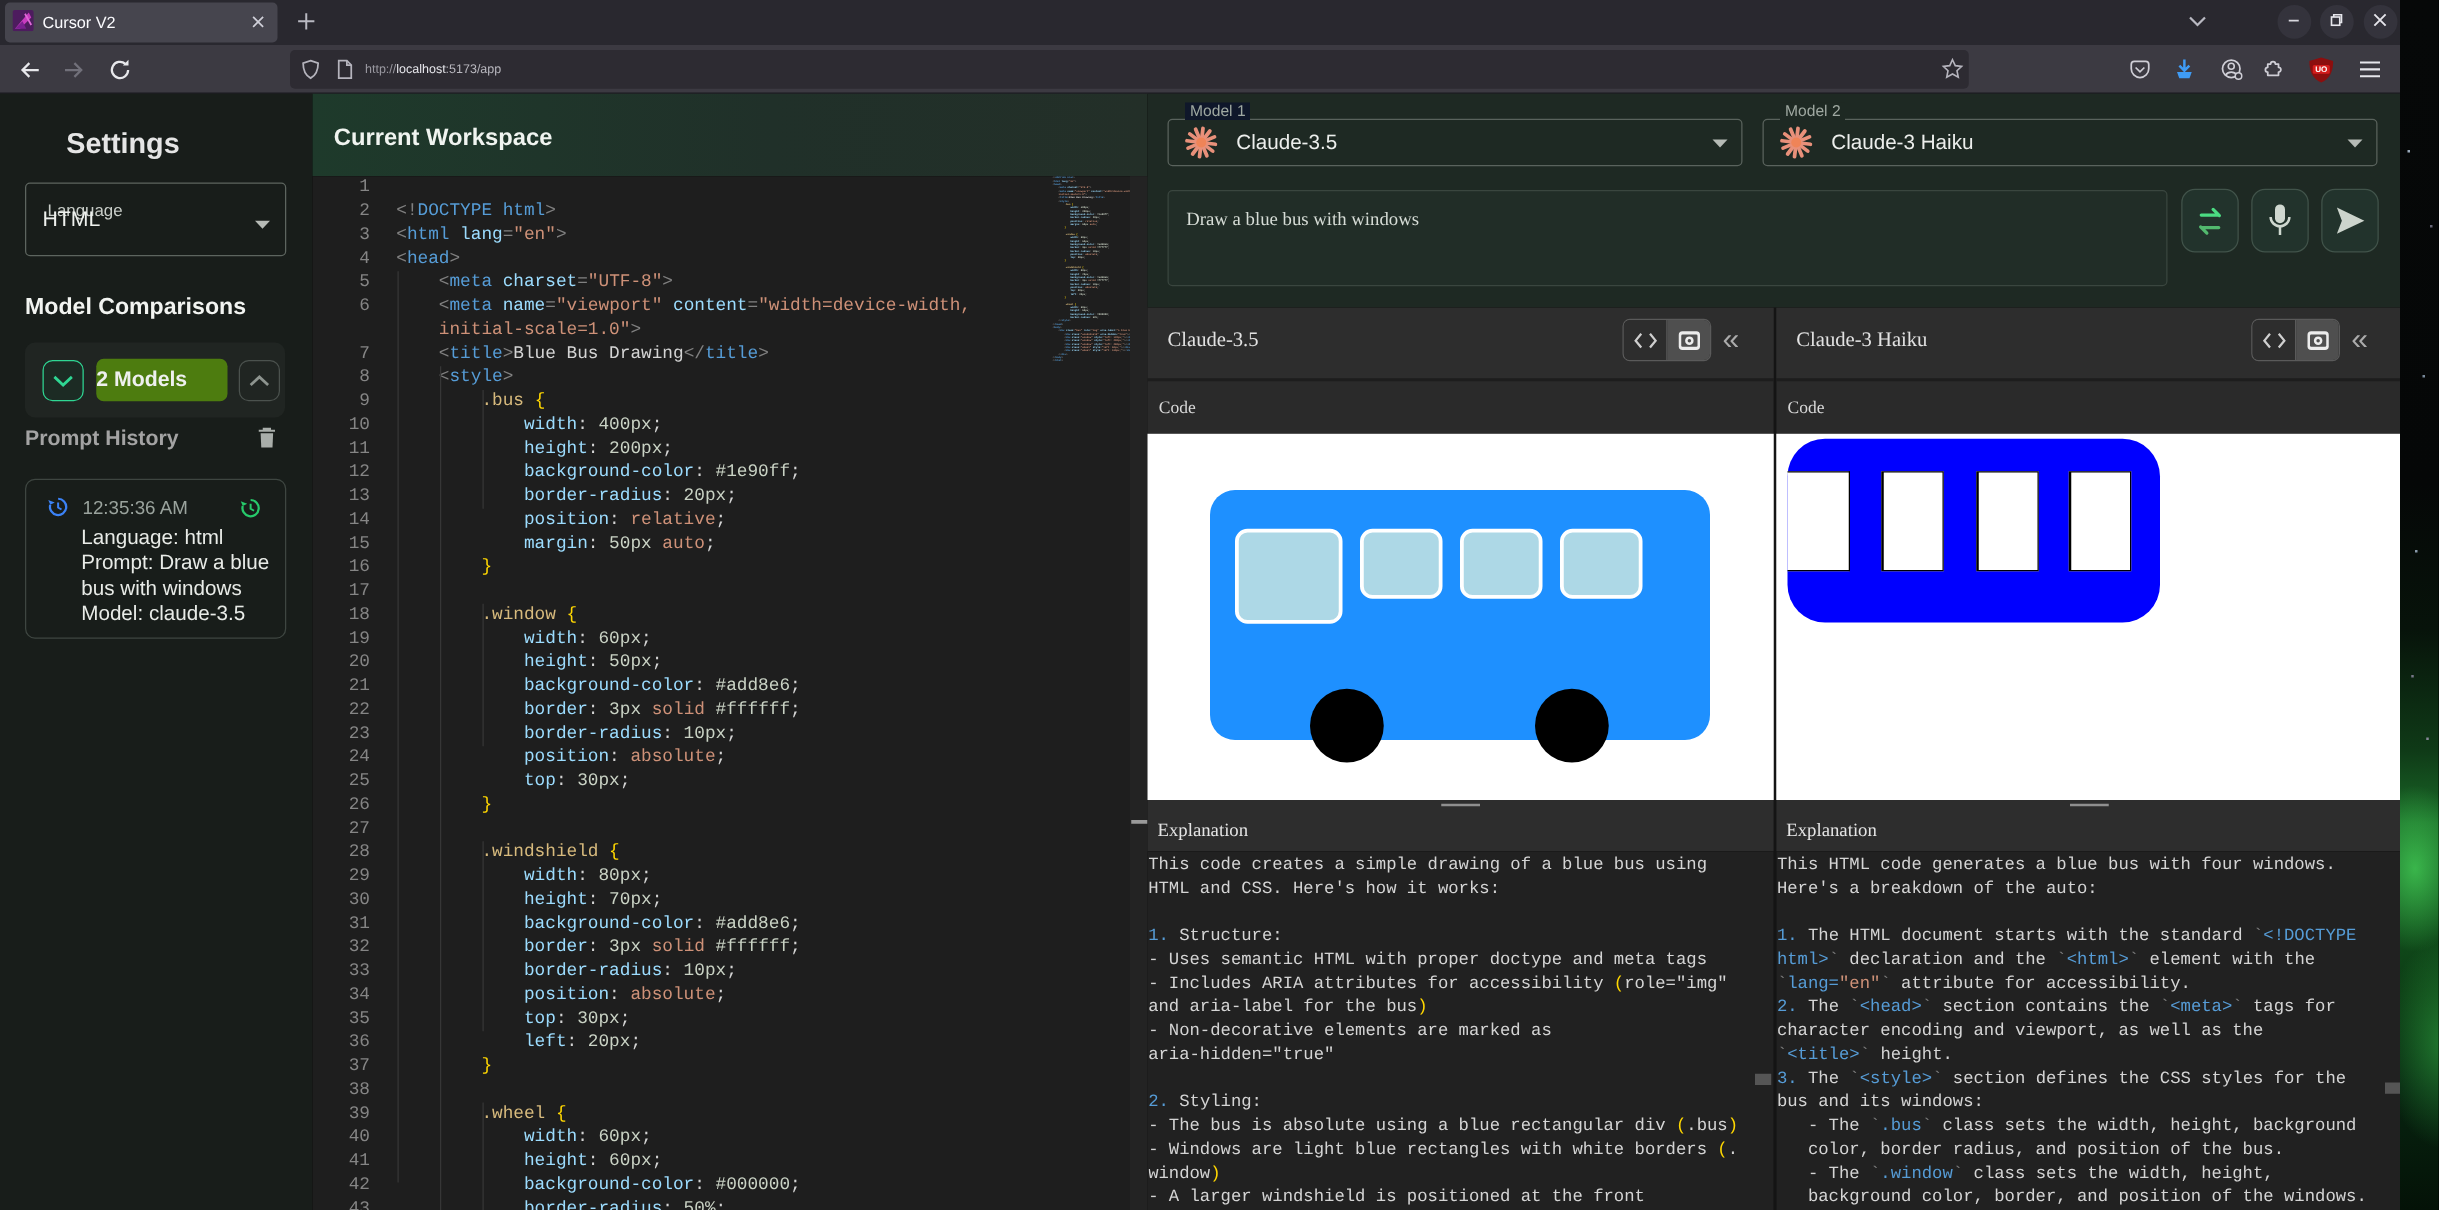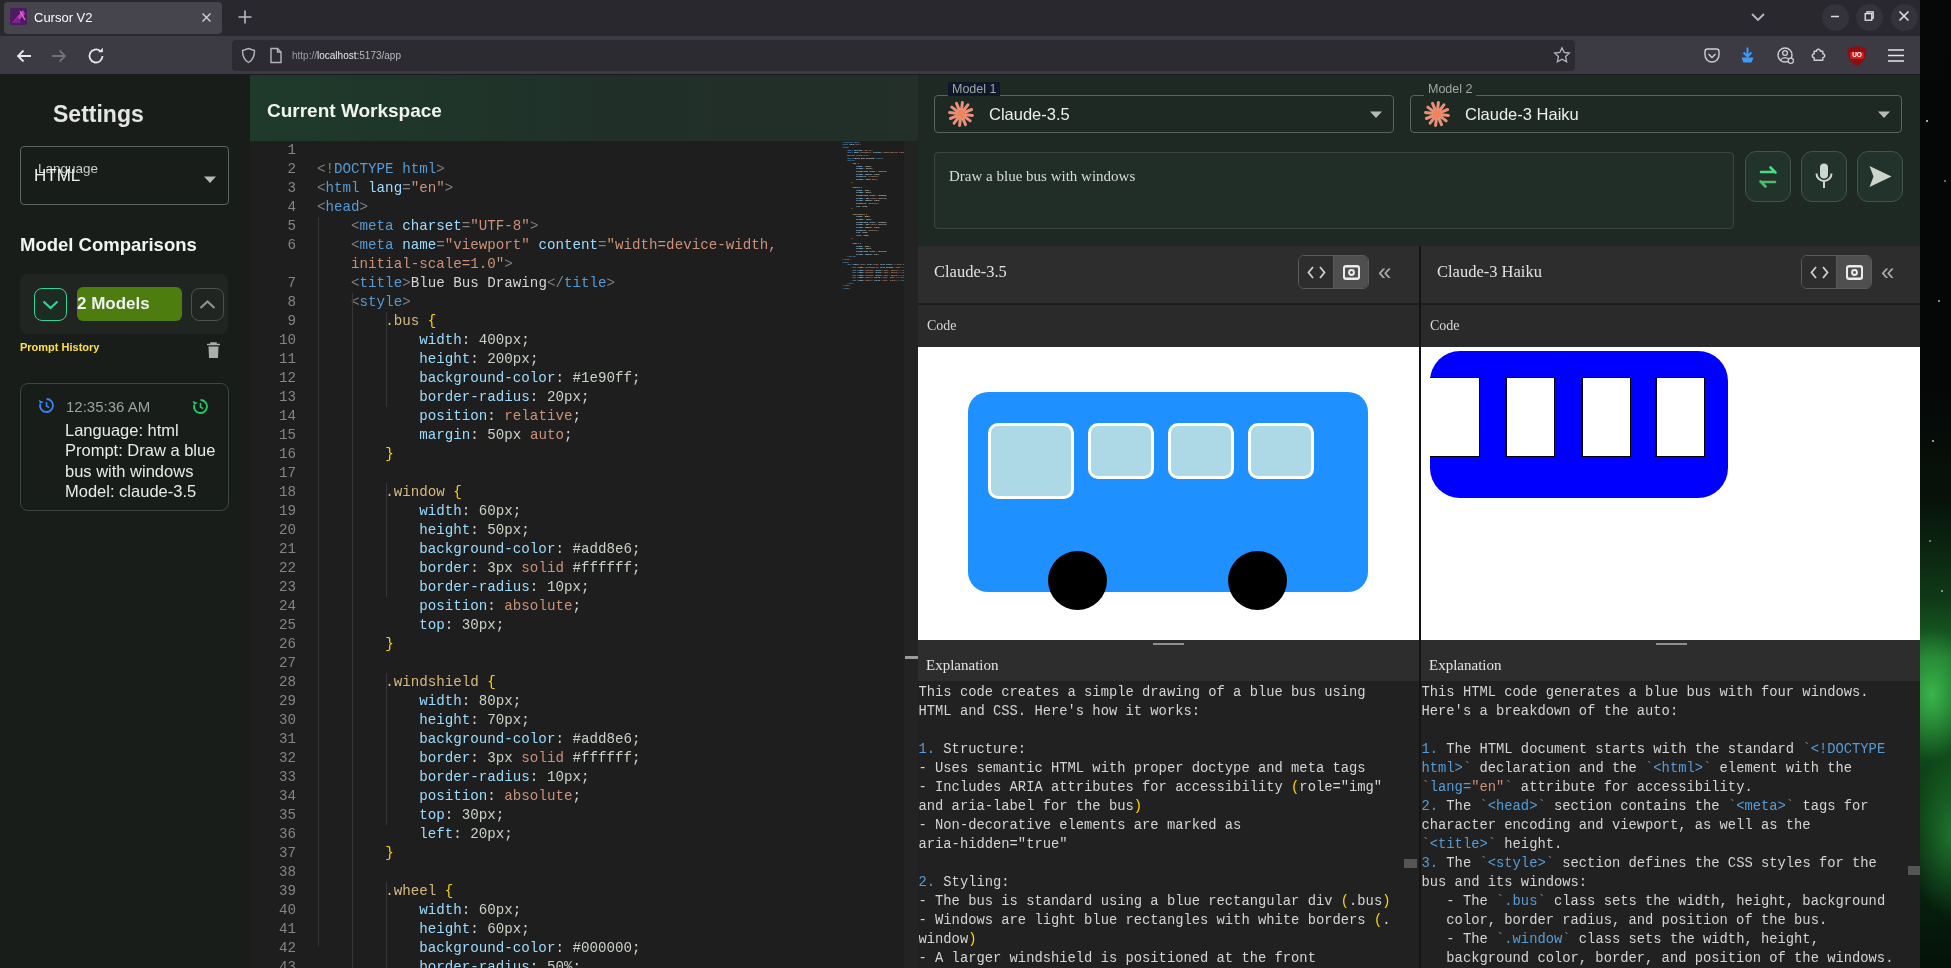--- a/index.html
+++ b/index.html
@@ -107,21 +107,21 @@
 <div class="abs" style="left:20px;top:274px;width:208px;height:60px;background:#202522;border-radius:8px;"></div>
 <div class="abs" style="left:34px;top:288px;width:33px;height:33px;border:1.5px solid #2fd693;border-radius:8px;background:#1c2b24;"></div>
 <svg class="abs" style="left:42px;top:300px" width="17" height="10" viewBox="0 0 17 10">
     <path d="M1.5 1.5 L8.5 8 L15.5 1.5" stroke="#2fd693" stroke-width="2.2" fill="none"></path>
   </svg>
 <div class="abs" style="left:77px;top:287px;width:105px;height:34px;background:#4d7c0f;border-radius:6px;line-height:34px;font-size:17px;font-weight:bold;color:#eef0ee;">2 Models</div>
 <div class="abs" style="left:191px;top:288px;width:33px;height:33px;border:1.5px solid #4b524e;border-radius:8px;"></div>
 <svg class="abs" style="left:199px;top:300px" width="17" height="10" viewBox="0 0 17 10">
     <path d="M1.5 8 L8.5 1.5 L15.5 8" stroke="#8d948f" stroke-width="2.2" fill="none"></path>
   </svg>
-<div class="abs" style="left:20px;top:341px;font-size:11px;font-weight:bold;color:#fde047;">Prompt History</div>
+<div class="abs" style="left:20px;top:341px;font-size:17px;font-weight:bold;color:#a3a3a3;">Prompt History</div>
 <svg class="abs" style="left:206px;top:341px" width="15" height="18" viewBox="0 0 15 18">
     <path d="M1 3.5 H14 M5 3.5 V2 H10 V3.5" stroke="#a9aeaa" stroke-width="1.6" fill="none"></path>
     <path d="M2.5 5.5 H12.5 L12 17 H3 Z" fill="#a9aeaa"></path>
   </svg>
 <div class="abs" style="left:20px;top:383px;width:209px;height:128px;border:1px solid #3e4641;border-radius:8px;"></div>
 <svg class="abs" style="left:38px;top:397px" width="17" height="17" viewBox="0 0 17 17">
     <path d="M8.5 2 a6.5 6.5 0 1 1 -6.3 4.8" stroke="#3b82f6" stroke-width="1.8" fill="none"></path>
     <path d="M0.6 3 L2.2 6.8 5.8 5 Z" fill="#3b82f6"></path>
     <path d="M8.5 5 V9 L11.2 10.6" stroke="#3b82f6" stroke-width="1.6" fill="none"></path>
   </svg>
@@ -370,21 +370,21 @@
 <span class="w">HTML and CSS. Here's how it works:</span>
 
 <span class="cb">1.</span><span class="w"> Structure:</span>
 <span class="w">- Uses semantic HTML with proper doctype and meta tags</span>
 <span class="w">- Includes ARIA attributes for accessibility </span><span class="yl">(</span><span class="w">role="img"</span>
 <span class="w">and aria-label for the bus</span><span class="yl">)</span>
 <span class="w">- Non-decorative elements are marked as</span>
 <span class="w">aria-hidden="true"</span>
 
 <span class="cb">2.</span><span class="w"> Styling:</span>
-<span class="w">- The bus is standard using a blue rectangular div </span><span class="yl">(</span><span class="w">.bus</span><span class="yl">)</span>
+<span class="w">- The bus is absolute using a blue rectangular div </span><span class="yl">(</span><span class="w">.bus</span><span class="yl">)</span>
 <span class="w">- Windows are light blue rectangles with white borders </span><span class="yl">(</span><span class="w">.</span>
 <span class="w">window</span><span class="yl">)</span>
 <span class="w">- A larger windshield is positioned at the front</span></pre>
 <pre class="abs" style="left:1421.5px;top:683px;width:486px;height:285px;overflow:hidden;font-size:13.8px;line-height:19px;"><span class="w">This HTML code generates a blue bus with four windows.</span>
 <span class="w">Here's a breakdown of the auto:</span>
 
 <span class="cb">1.</span><span class="w"> The HTML document starts with the standard </span><span class="bt">`</span><span class="cb">&lt;!DOCTYPE</span>
 <span class="cb">html&gt;</span><span class="bt">`</span><span class="w"> declaration and the </span><span class="bt">`</span><span class="cb">&lt;html&gt;</span><span class="bt">`</span><span class="w"> element with the</span>
 <span class="bt">`</span><span class="cb">lang=</span><span class="s">"en"</span><span class="bt">`</span><span class="w"> attribute for accessibility.</span>
 <span class="cb">2.</span><span class="w"> The </span><span class="bt">`</span><span class="cb">&lt;head&gt;</span><span class="bt">`</span><span class="w"> section contains the </span><span class="bt">`</span><span class="cb">&lt;meta&gt;</span><span class="bt">`</span><span class="w"> tags for</span>

